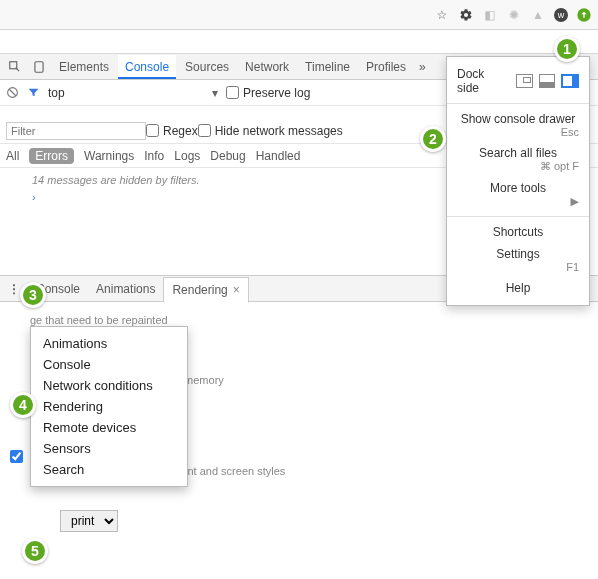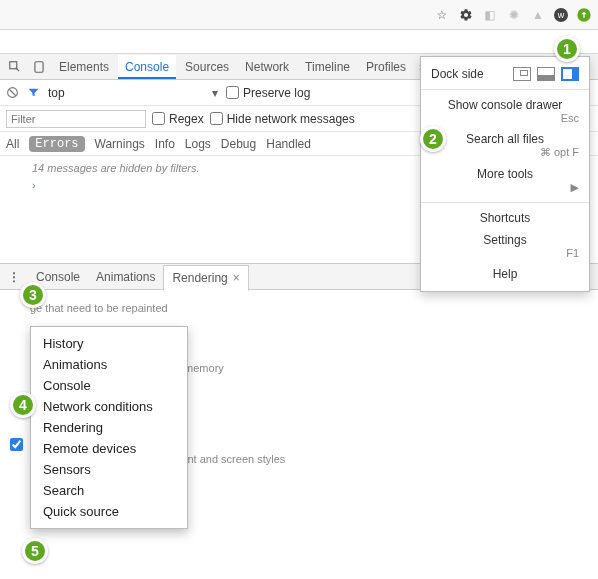--- a/index.html
+++ b/index.html
@@ -16,26 +16,26 @@
 .dt-tabs .tab { padding: 5px 7px; cursor:pointer; }
 .dt-tabs .tab.active { color:#1a73e8; border-bottom:2px solid #1a73e8; padding-bottom:3px; background:#fff; }
 .dt-tabs .spacer { flex:1; }
 
 
 .console-toolbar { height:26px; display:flex; align-items:center; padding:0 6px; gap:8px; border-bottom:1px solid #e6e6e6; }
 .console-toolbar .sel { display:flex; align-items:center; gap:12px; min-width:170px;}
 .checkbox-row { display:flex; align-items:center; gap:4px; }
 
 
-.filter-row { height:26px; display:flex; align-items:center; padding:0 6px; gap:6px; border-bottom:1px solid #e6e6e6; }
+.filter-row { height:26px; display:flex; align-items:center; padding:0 6px; gap:0; border-bottom:1px solid #e6e6e6;margin-top:12px; }
 .filter-input { width:140px; height:18px; border:1px solid #ccc; padding:1px 4px; color:#999; font-size:11px; }
 
 
 .levels { height:24px; display:flex; align-items:center; padding:0 6px; gap:10px; border-bottom:1px solid #e6e6e6; color:#5a5a5a; }
-.level-active { background:#999; color:#fff; border-radius:4px; padding:1px 6px;font-family:Liberation Mono, monospace; }
+.level-active { background:#999; color:#fff; border-radius:4px; padding:1px 6px; }
 
 
 .console-body { position:relative; padding:6px 10px; font-family: Menlo, Consolas, monospace; font-size:11px; color:#888; font-style:italic; }
 .console-body .showall { position:absolute; right:10px; top:6px; text-decoration:underline; font-style:italic; }
 .console-caret { color:#4078c0; margin-top:4px; font-style:normal; }
 .console-area { height:108px; border-bottom:1px solid #ccc;padding-left:22px; }
 
 
 .drawer-tabs { height:26px; border-bottom:1px solid #ccc; display:flex; align-items:center; background:#f4f4f4; font-size:12px; color:#5a5a5a; }
 .drawer-tabs .dmore { padding:0 8px; font-weight:bold; cursor:pointer; }
@@ -46,21 +46,21 @@
 
 
 .drawer-body { padding:10px 32px 10px 30px; font-size:12px; color:#222; position:relative; }
 .opt { margin-bottom:18px; }
 .opt .title { color:#222; }
 .opt .sub { color:#888; font-size:11px; margin-top:2px; }
 .select-print { margin-top:4px; margin-left:30px; }
 .select-print select { border:1px solid #bbb; background:#f0f0f0; padding:2px 6px; font-size:12px; }
 
 
-.settings-menu { position:absolute; top:56px; right:8px; width:170px; background:#fff; border:1px solid #bbb; box-shadow:0 4px 10px rgba(0,0,0,.2); padding:6px 0; z-index:50; font-size:12px; }
+.settings-menu { position:absolute; top:56px; right:8px; width:144px; background:#fff; border:1px solid #bbb; box-shadow:0 4px 10px rgba(0,0,0,.2); padding:6px 0; z-index:50; font-size:12px; }
 .settings-menu .row { padding:4px 10px; display:flex; align-items:center; color:#333;flex-direction:column; }
 .settings-menu .sc { margin-left:auto; color:#888; font-size:11px; }
 .settings-menu hr { border:none; border-top:1px solid #e0e0e0; margin:4px 0; }
 .dock-row { display:flex; align-items:center; gap:6px; padding:4px 10px; }
 .dock-opt { width:18px; height:14px; border:1px solid #888; }
 .dock-opt.active { border:2px solid #2b7de9; }
 
 
 .drawer-menu { position:absolute; top:326px; left:30px; width:158px; background:#fff; border:1px solid #bbb; box-shadow:0 4px 10px rgba(0,0,0,.25); padding:6px 0; z-index:60; font-size:13px; }
 .drawer-menu .mrow { padding:3px 12px; color:#222; cursor:pointer; }
@@ -251,28 +251,26 @@
   <div class="row">
       <span>Settings</span>
       <span class="sc">F1</span>
     </div>
   <div class="row">
       <span>Help</span>
     </div>
 </div>
 
 <div class="drawer-menu">
-  <div class="mrow">History</div>
   <div class="mrow">Animations</div>
   <div class="mrow">Console</div>
   <div class="mrow">Network conditions</div>
   <div class="mrow">Rendering</div>
   <div class="mrow">Remote devices</div>
   <div class="mrow">Sensors</div>
   <div class="mrow">Search</div>
-  <div class="mrow">Quick source</div>
 </div>
 
 <div class="badge b1">1</div>
 <div class="badge b2">2</div>
 <div class="badge b3">3</div>
 <div class="badge b4">4</div>
 <div class="badge b5">5</div>
 
 </body></html>

